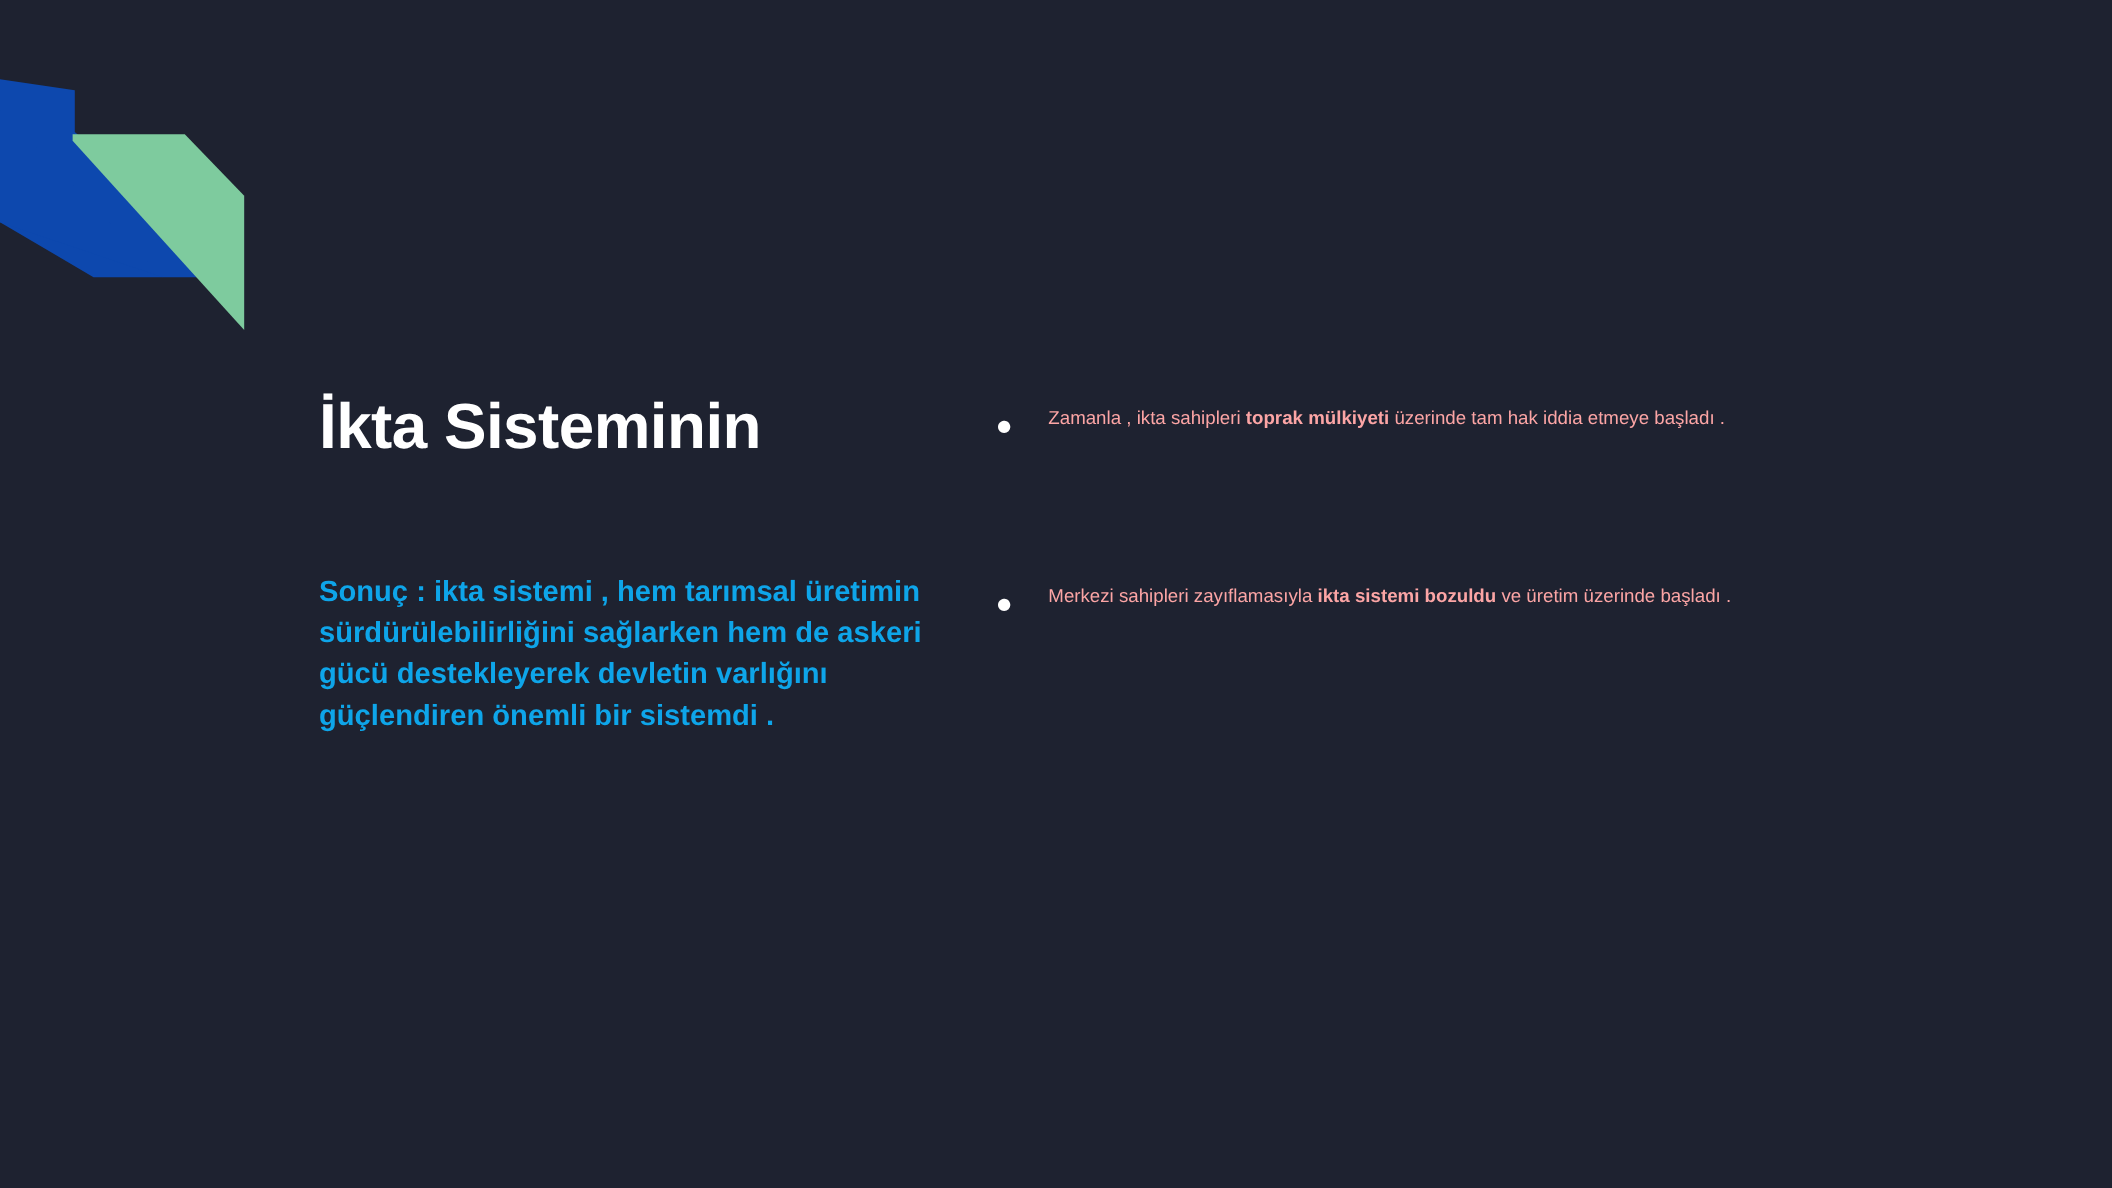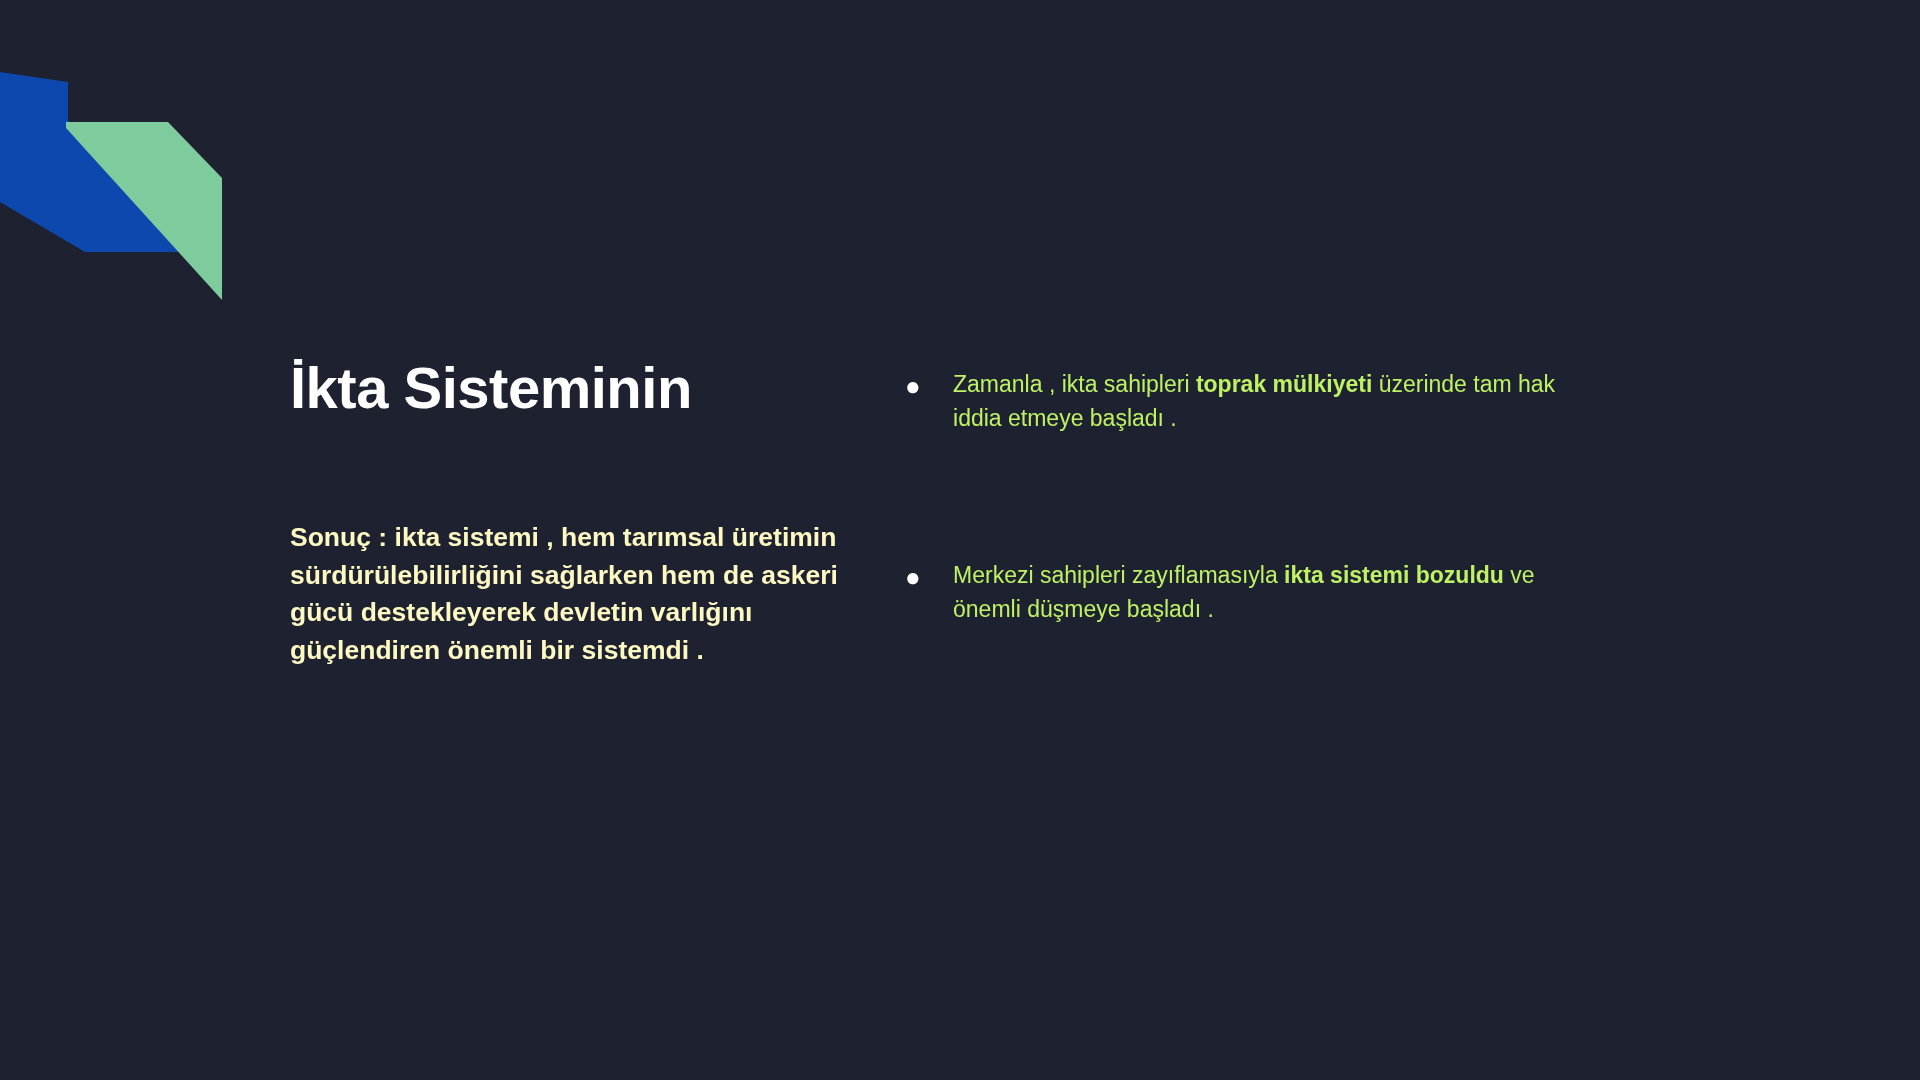--- a/index.html
+++ b/index.html
@@ -58,21 +58,21 @@
     color:#ffffff;
     max-width:560px;
   }
 
   
   #left-paragraph {
     margin-top:98px;
     font-size:26.5px;
     font-weight:700;
     line-height:1.42;
-    color:#fef9c3;
+    color:#0ea5e9;
     max-width:600px;
   }
 
   
   .bullet-item {
     display:flex;
     align-items:flex-start;
     margin-bottom:124px;
     max-width:700px;
   }
@@ -83,24 +83,24 @@
     width:56px;
     font-size:26px;
     line-height:1.46;
     color:#ffffff;
     text-align:left;
     padding-left:8px;
   }
 
   .bullet-text {
     flex:1 1 auto;
-    font-size:23px;
+    font-size:17px;
     font-weight:400;
     line-height:1.46;
-    color:#bef264;
+    color:#fca5a5;
   }
 
   .bullet-text b { font-weight:700; }
 </style>
 </head>
 <body style="background: rgb(30, 34, 48);">
 
 <svg id="deco-graphic" viewBox="0 0 240 320" width="240" height="320" xmlns="http://www.w3.org/2000/svg">
   <polygon points="0,72 0,202 85,252 218,252 68,120 68,82" fill="#0d48ae"></polygon>
   <polygon points="0,72 0,202 148,252 0,100" fill="#0d48ae"></polygon>
@@ -123,18 +123,18 @@
     <div class="bullet-item">
       <span class="bullet-marker">●</span>
       <span class="bullet-text">
         <span>Zamanla , ikta sahipleri </span><b>toprak mülkiyeti</b><span> üzerinde tam hak iddia etmeye başladı .</span>
       </span>
     </div>
 
     <div class="bullet-item">
       <span class="bullet-marker">●</span>
       <span class="bullet-text">
-        <span>Merkezi sahipleri zayıflamasıyla </span><b>ikta sistemi bozuldu</b><span> ve önemli düşmeye başladı .</span>
+        <span>Merkezi sahipleri zayıflamasıyla </span><b>ikta sistemi bozuldu</b><span> ve üretim üzerinde başladı .</span>
       </span>
     </div>
 
   </div>
 </div>
 
 </body></html>

